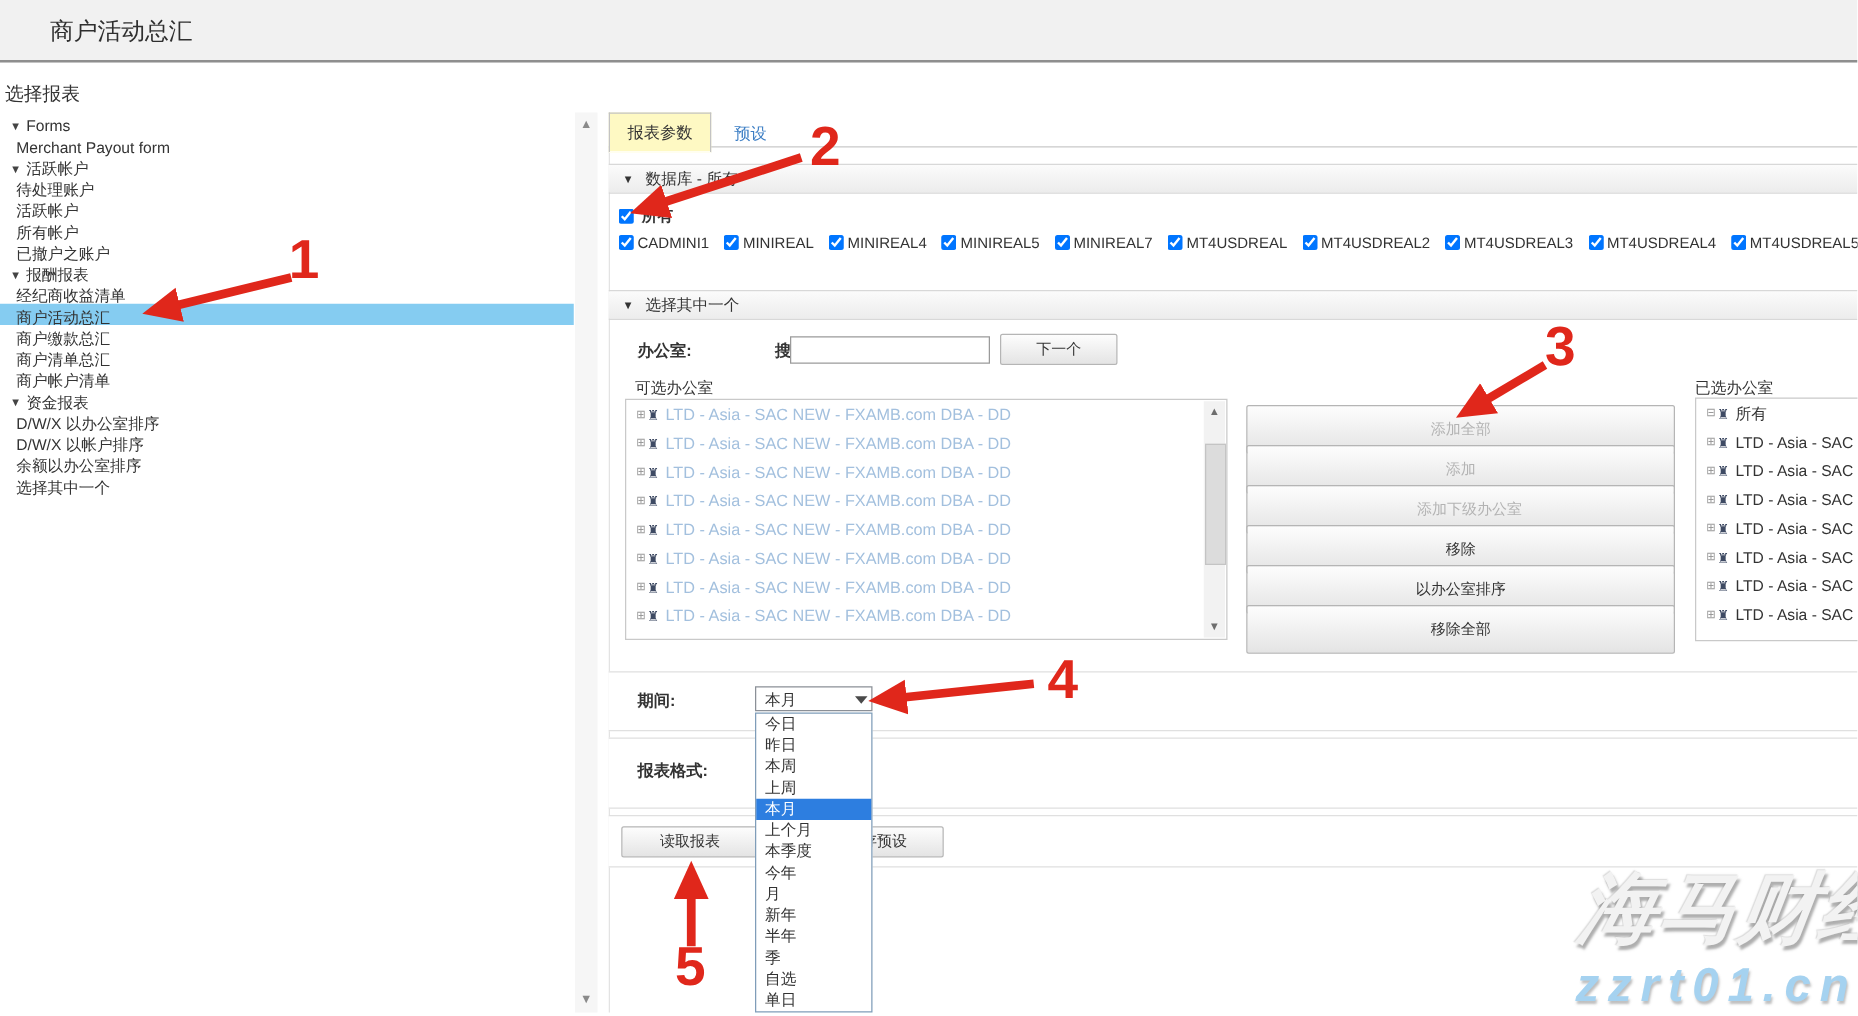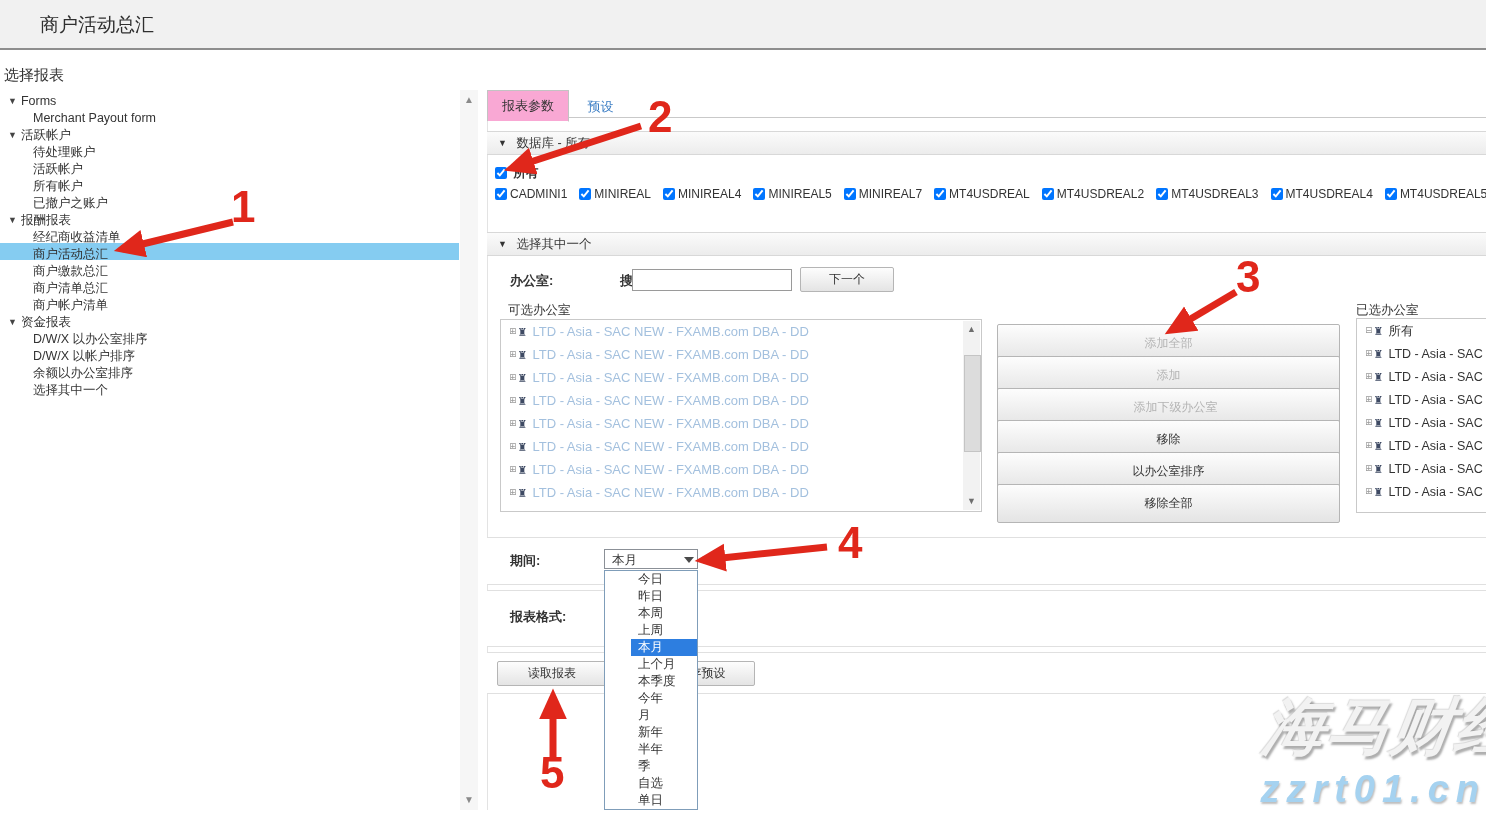--- a/index.html
+++ b/index.html
@@ -8,32 +8,32 @@
     font-family:"Liberation Sans","DejaVu Sans",sans-serif;color:#333;
   }
   
   .topbar{position:absolute;left:0;top:0;width:1486px;height:48px;background:#f1f1f1;border-bottom:2px solid #8e8e8e;}
   .topbar .title{position:absolute;left:40px;top:12px;font-size:19px;color:#2f2f2f;}
   
   .pane-heading{position:absolute;left:4px;top:66px;font-size:15px;color:#333;}
   .tree{position:absolute;left:0;top:90px;width:459px;font-size:12.5px;}
   .tree-row{height:17px;line-height:23px;white-space:nowrap;cursor:default;}
   .tree-row.group{padding-left:8px;color:#333;}
-  .tree-row.leaf{padding-left:33px;color:#333;}
+  .tree-row.leaf{padding-left:13px;color:#333;}
   .tree-row.selected{background:#85ccf1;}
   .tree-row .tri{display:inline-block;font-size:9px;color:#444;margin-right:4px;vertical-align:1px;}
   
   .vscroll{position:absolute;left:460px;top:90px;width:18px;height:720px;background:#f6f6f6;}
   .vscroll .arr{position:absolute;left:0;width:18px;height:16px;color:#8a8a8a;font-size:10px;text-align:center;line-height:16px;}
   .vscroll .arr.up{top:2px;}
   .vscroll .arr.down{bottom:2px;}
   
   .tabs{position:absolute;left:487px;top:90px;height:28px;}
   .tab{display:inline-block;font-size:13px;padding:6px 14px;vertical-align:bottom;}
-  .tab.active{background:#f9a8d4;border:1px solid #c3c3c3;border-bottom:1px solid #fff;position:relative;z-index:3;color:#333;}
+  .tab.active{background:#fef9c3;border:1px solid #c3c3c3;border-bottom:1px solid #fff;position:relative;z-index:3;color:#333;}
   .tab.inactive{color:#3b7dc4;cursor:pointer;}
   .content-top{position:absolute;left:487px;top:117px;width:999px;height:0;border-top:1px solid #c9c9c9;}
   .content-left{position:absolute;left:487px;top:117px;width:0;height:693px;border-left:1px solid #e3e3e3;}
   
   .secbar{position:absolute;left:487px;width:999px;height:22px;line-height:22px;
     background:linear-gradient(#fbfbfb,#ececec);border-top:1px solid #d8d8d8;border-bottom:1px solid #d8d8d8;
     font-size:12.5px;color:#333;padding-left:0;}
   .secbar .tri{display:inline-block;margin:0 6px 0 11px;font-size:9px;color:#333;vertical-align:1px;}
   #sec-db{top:131px;}
   #sec-office{top:232px;}
@@ -76,21 +76,21 @@
   #row-actions{top:652px;height:40px;}
   #period-label{position:absolute;left:490px;top:552px;}
   #format-label{position:absolute;left:490px;top:608px;}
   #load-btn{position:absolute;left:497px;top:661px;width:110px;height:25px;}
   #preset-btn{position:absolute;left:648px;top:661px;width:107px;height:25px;z-index:1;}
   
   .select-box{position:absolute;left:604px;top:549px;width:94px;height:20px;border:1px solid #8b9097;background:#fff;
     font-size:12.5px;line-height:20px;padding-left:7px;box-sizing:border-box;z-index:4;}
   .select-box .sel-arrow{position:absolute;right:3px;top:7px;width:0;height:0;border-left:5px solid transparent;border-right:5px solid transparent;border-top:6px solid #4a4a4a;}
   .dropdown{position:absolute;left:604px;top:570px;width:94px;background:#fff;border:1px solid #7f9db9;z-index:5;box-sizing:border-box;}
-  .opt{height:17px;line-height:17px;font-size:12.5px;padding-left:7px;white-space:nowrap;cursor:default;margin-left:26px;}
+  .opt{height:17px;line-height:17px;font-size:12.5px;padding-left:7px;white-space:nowrap;cursor:default;}
   .opt.sel{background:#2d7ee0;color:#fff;}
   
   .wm{position:absolute;right:-34px;bottom:44px;z-index:6;pointer-events:none;text-align:right;}
   .wm .l1{font-size:62px;font-weight:bold;font-style:italic;color:#f2f2f2;letter-spacing:2px;
     text-shadow:2px 3px 2px rgba(130,130,130,.65), -1px -1px 1px rgba(150,150,150,.35);transform:skewX(-8deg);}
   .wm2{position:absolute;right:0px;bottom:2px;z-index:6;pointer-events:none;font-size:38px;font-weight:bold;font-style:italic;
     color:#a5d2f0;letter-spacing:7px;text-shadow:1px 2px 2px rgba(110,110,110,.45);}
   
   #annot{position:absolute;left:0;top:0;z-index:9;pointer-events:none;}
 </style>

